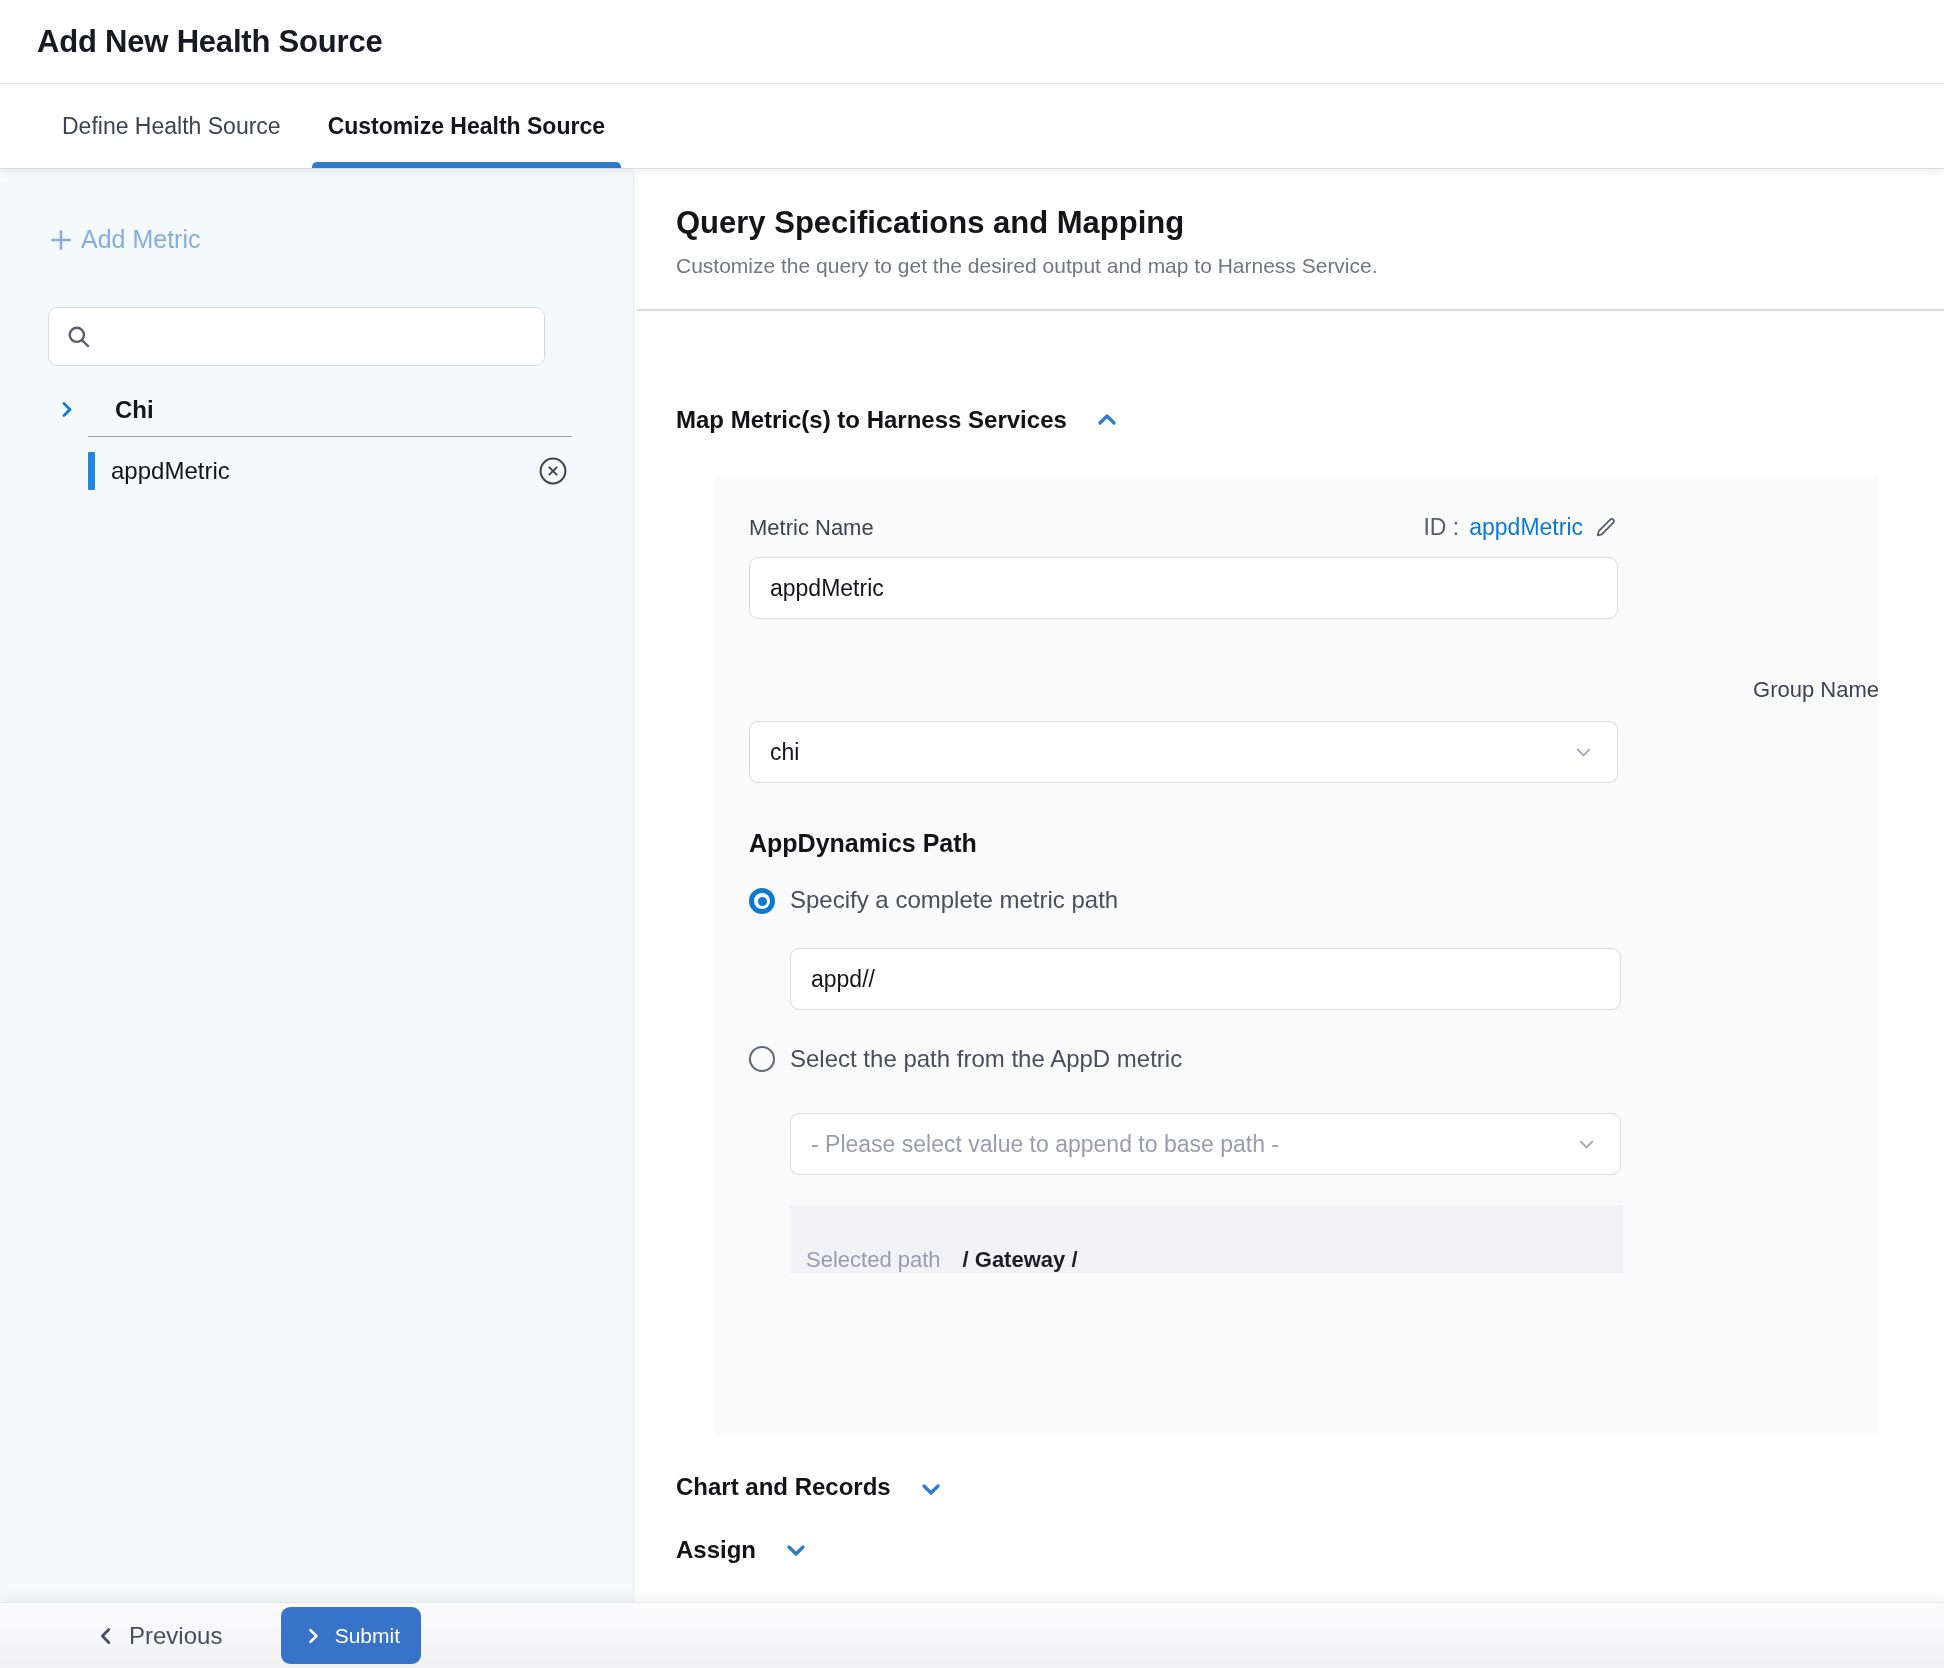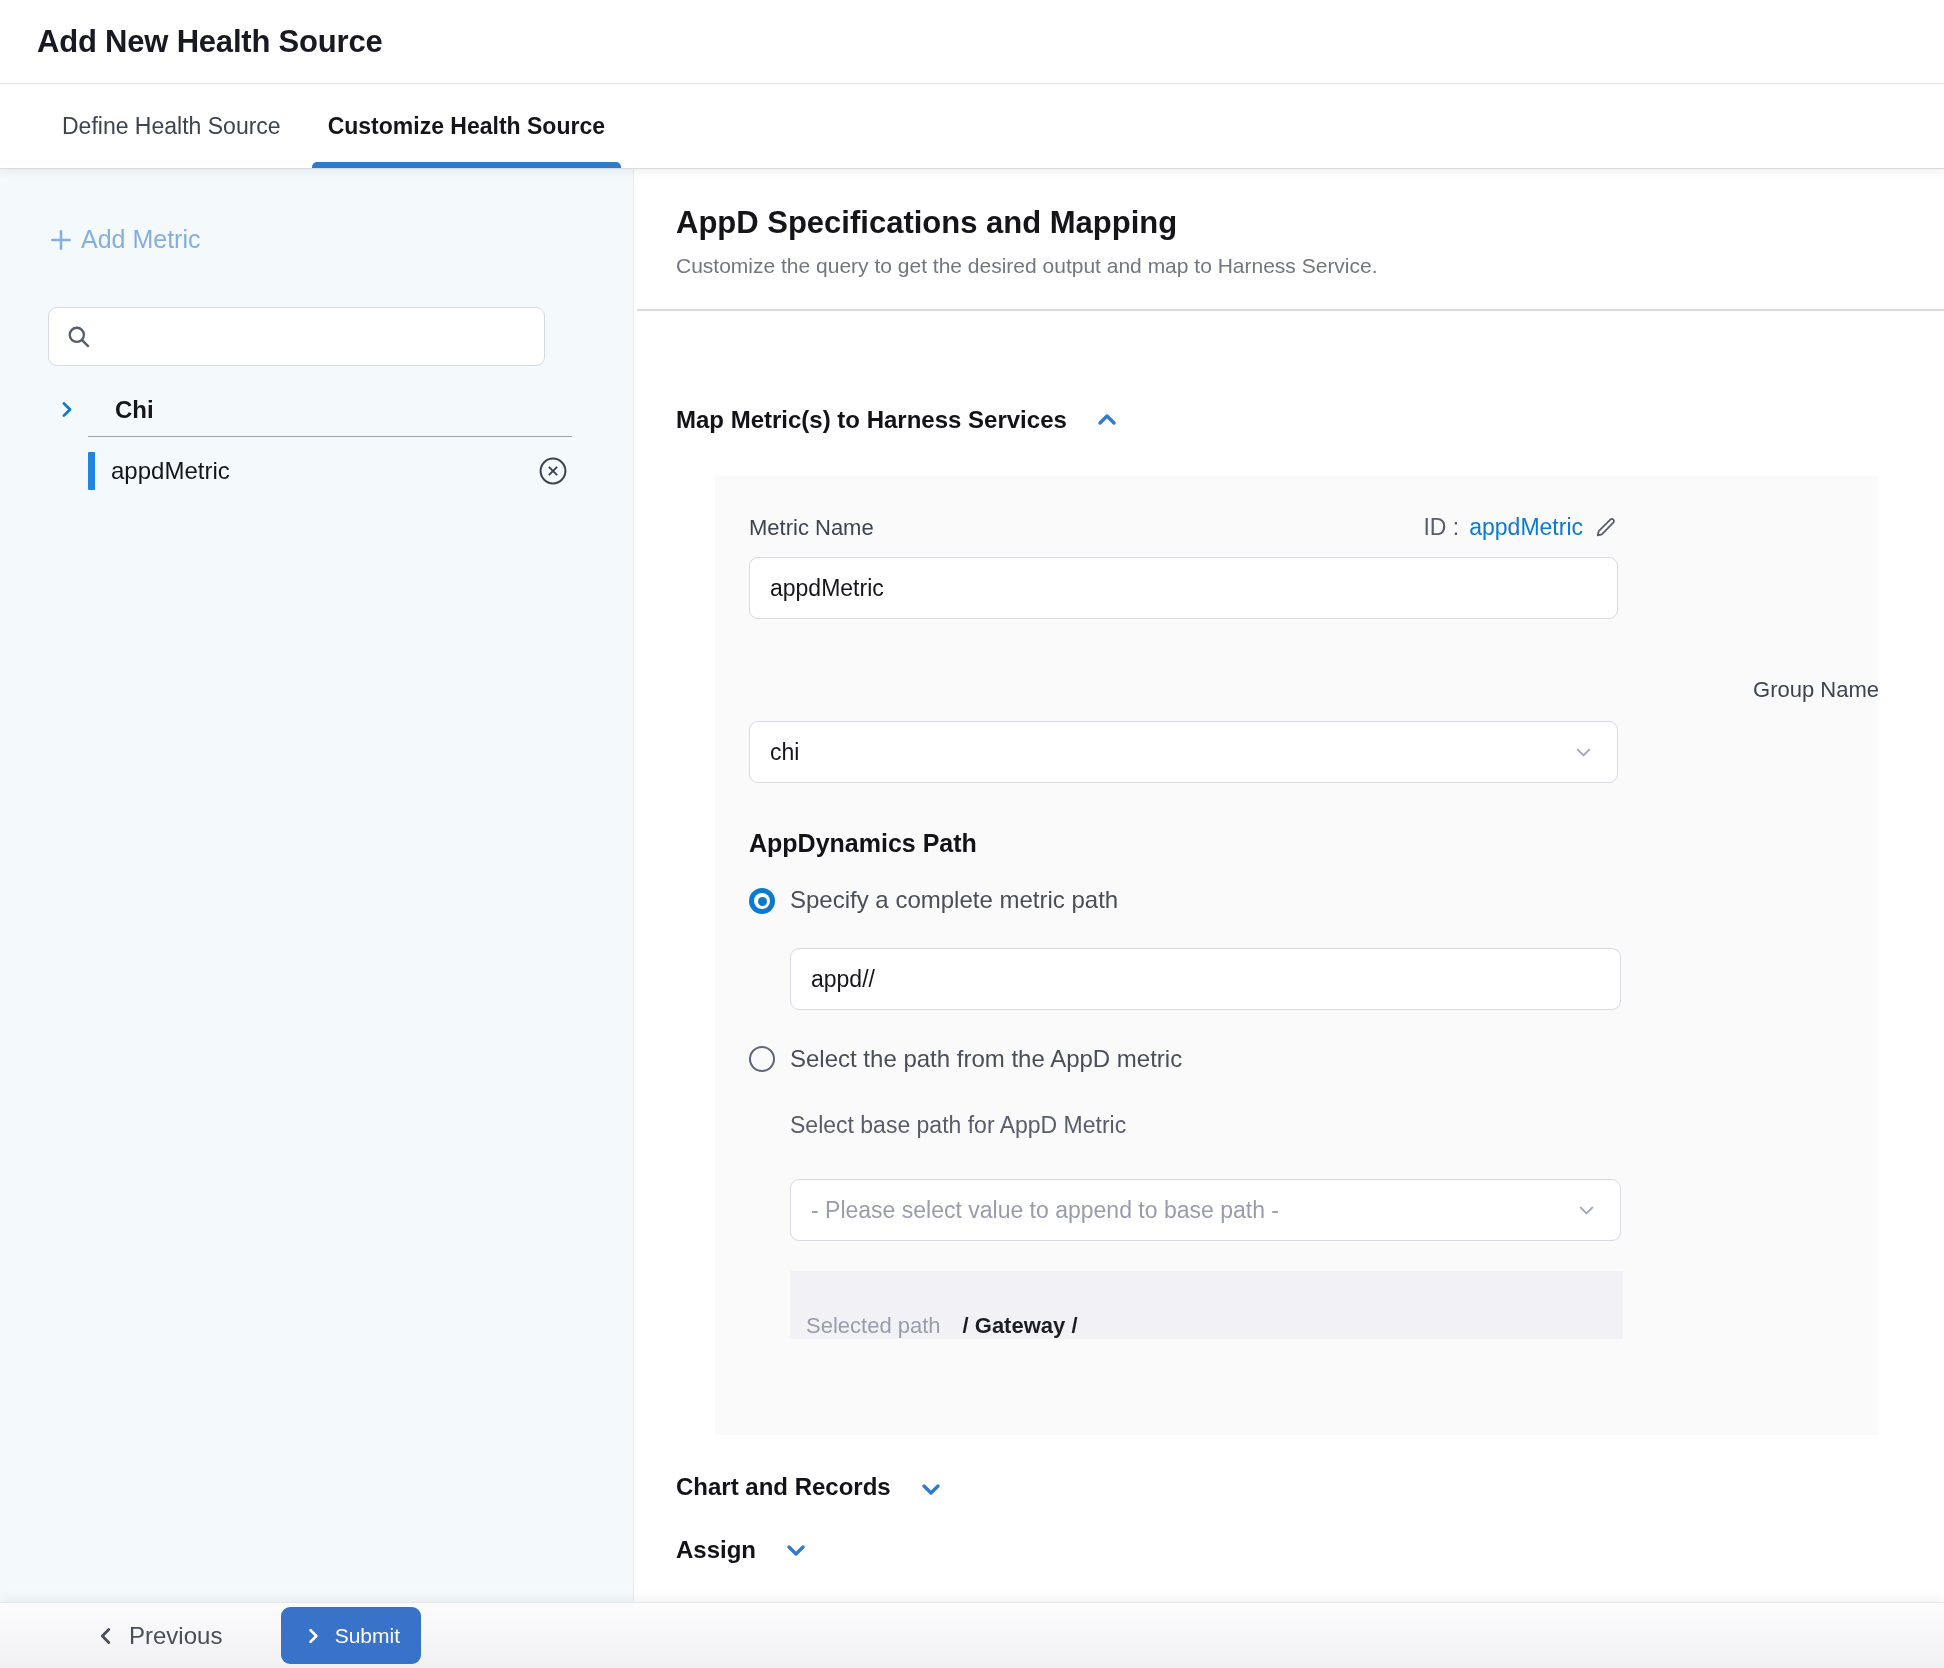--- a/index.html
+++ b/index.html
@@ -139,21 +139,21 @@
                 <circle cx="12" cy="12" r="9.3"></circle>
                 <line x1="8.9" y1="8.9" x2="15.1" y2="15.1"></line>
                 <line x1="15.1" y1="8.9" x2="8.9" y2="15.1"></line>
               </svg>
           </span>
         </span>
       </div>
     </div>
 
     <div class="main">
-      <div class="page-title">AppD Specifications and Mapping</div>
+      <div class="page-title">Query Specifications and Mapping</div>
       <div class="page-subtitle">Customize the query to get the desired output and map to Harness Service.</div>
       <div class="content-divider"></div>
 
       <div class="section-head map-head">
         <span class="shlabel">Map Metric(s) to Harness Services</span>
         <span class="icon">
           <svg width="24" height="24" viewBox="0 0 24 24" fill="none" stroke="#2f7bd2" stroke-width="3.4" stroke-linecap="round" stroke-linejoin="round">
               <polyline points="5 15 12 8 19 15"></polyline>
             </svg>
         </span>
@@ -194,21 +194,20 @@
             </span>
           <span class="rlabel">Specify a complete metric path</span>
         </div>
         <input class="text-input path-input indent" value="appd//" style="">
 
         <div class="radio-row radio-row-2">
           <span class="radio unsel"></span>
           <span class="rlabel">Select the path from the AppD metric</span>
         </div>
 
-        <div class="base-label indent">Select base path for AppD Metric</div>
         <div class="select base-select indent">
           <span>- Please select value to append to base path -</span>
           <span class="icon">
             <svg width="23" height="23" viewBox="0 0 24 24" fill="none" stroke="#a6a8b8" stroke-width="2.2" stroke-linecap="round" stroke-linejoin="round">
                 <polyline points="6 9 12 15 18 9"></polyline>
               </svg>
           </span>
         </div>
 
         <div class="selected-strip">

